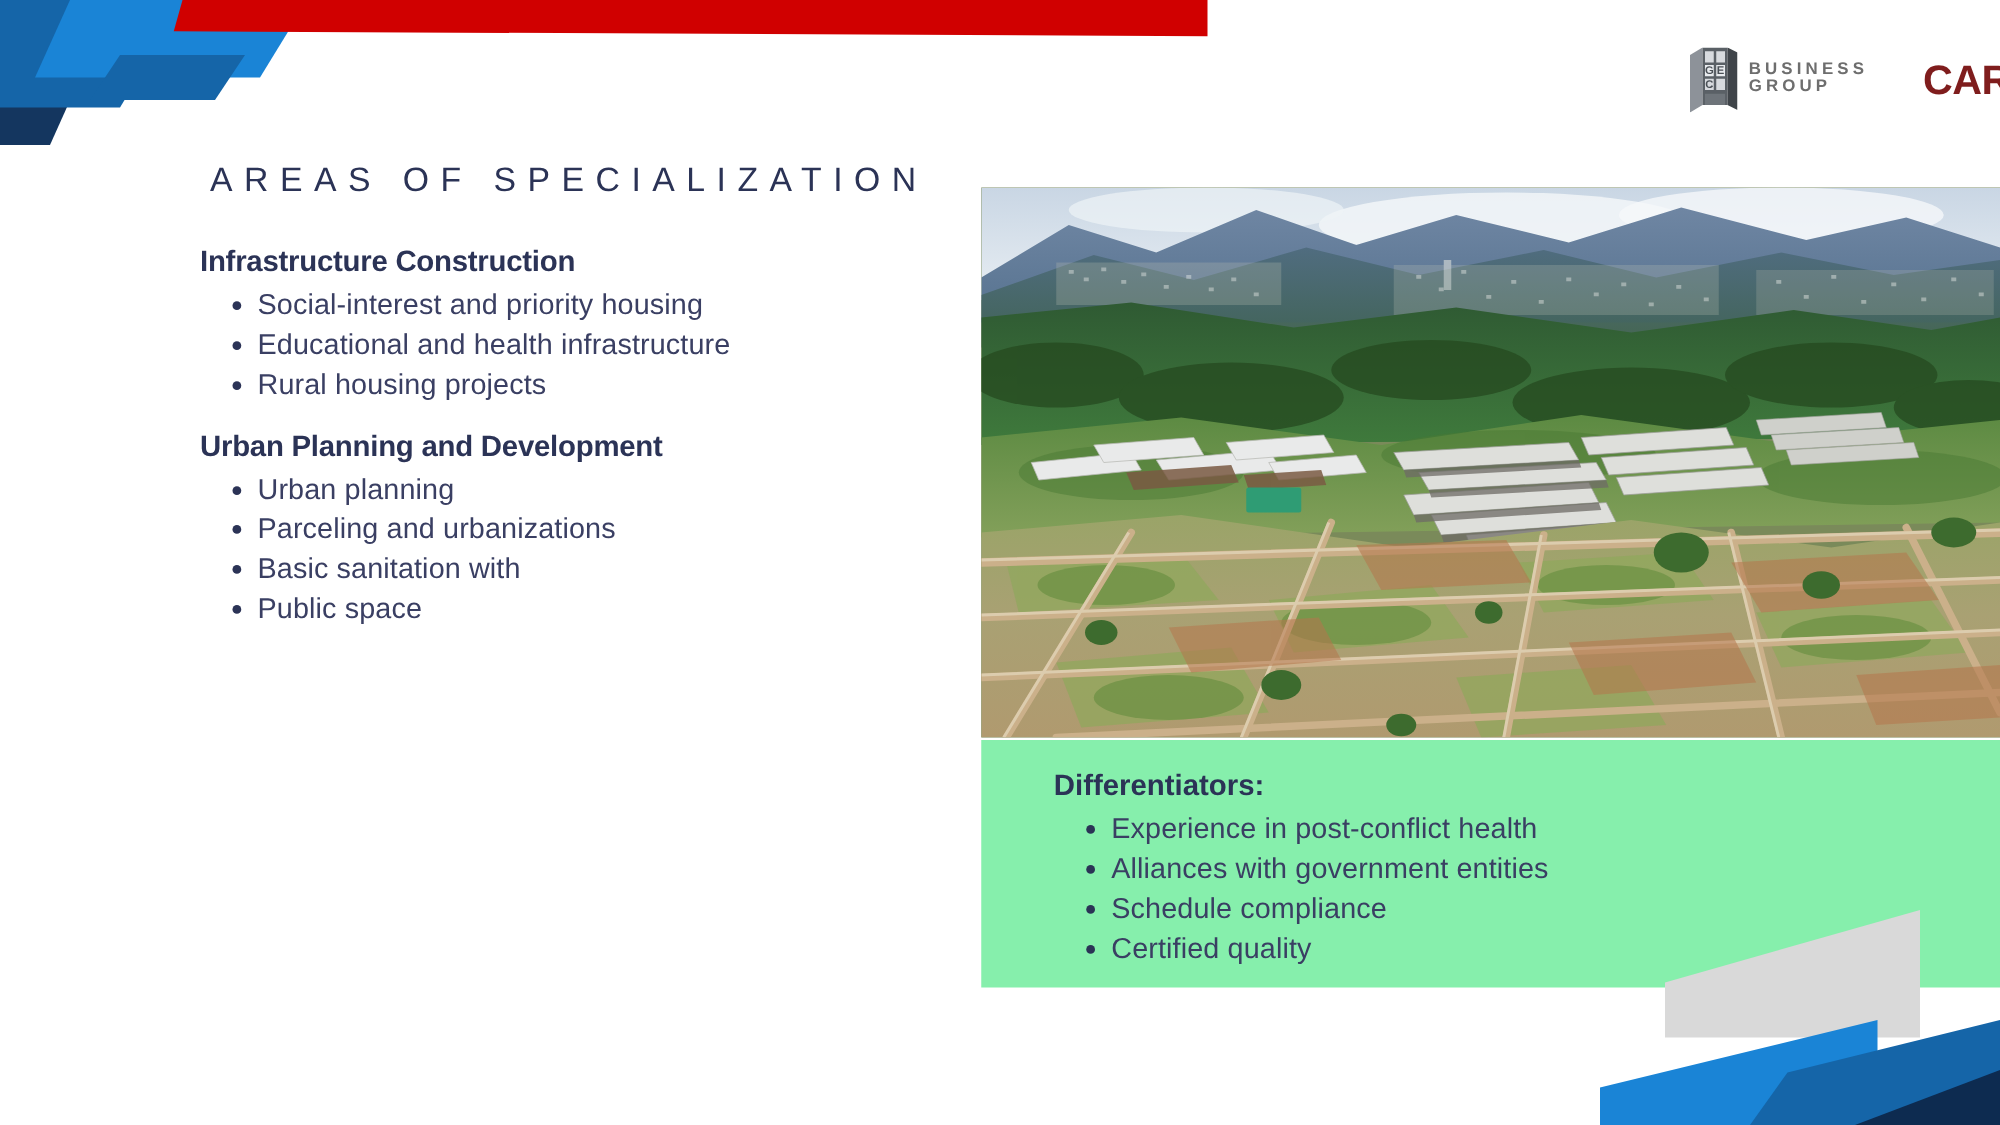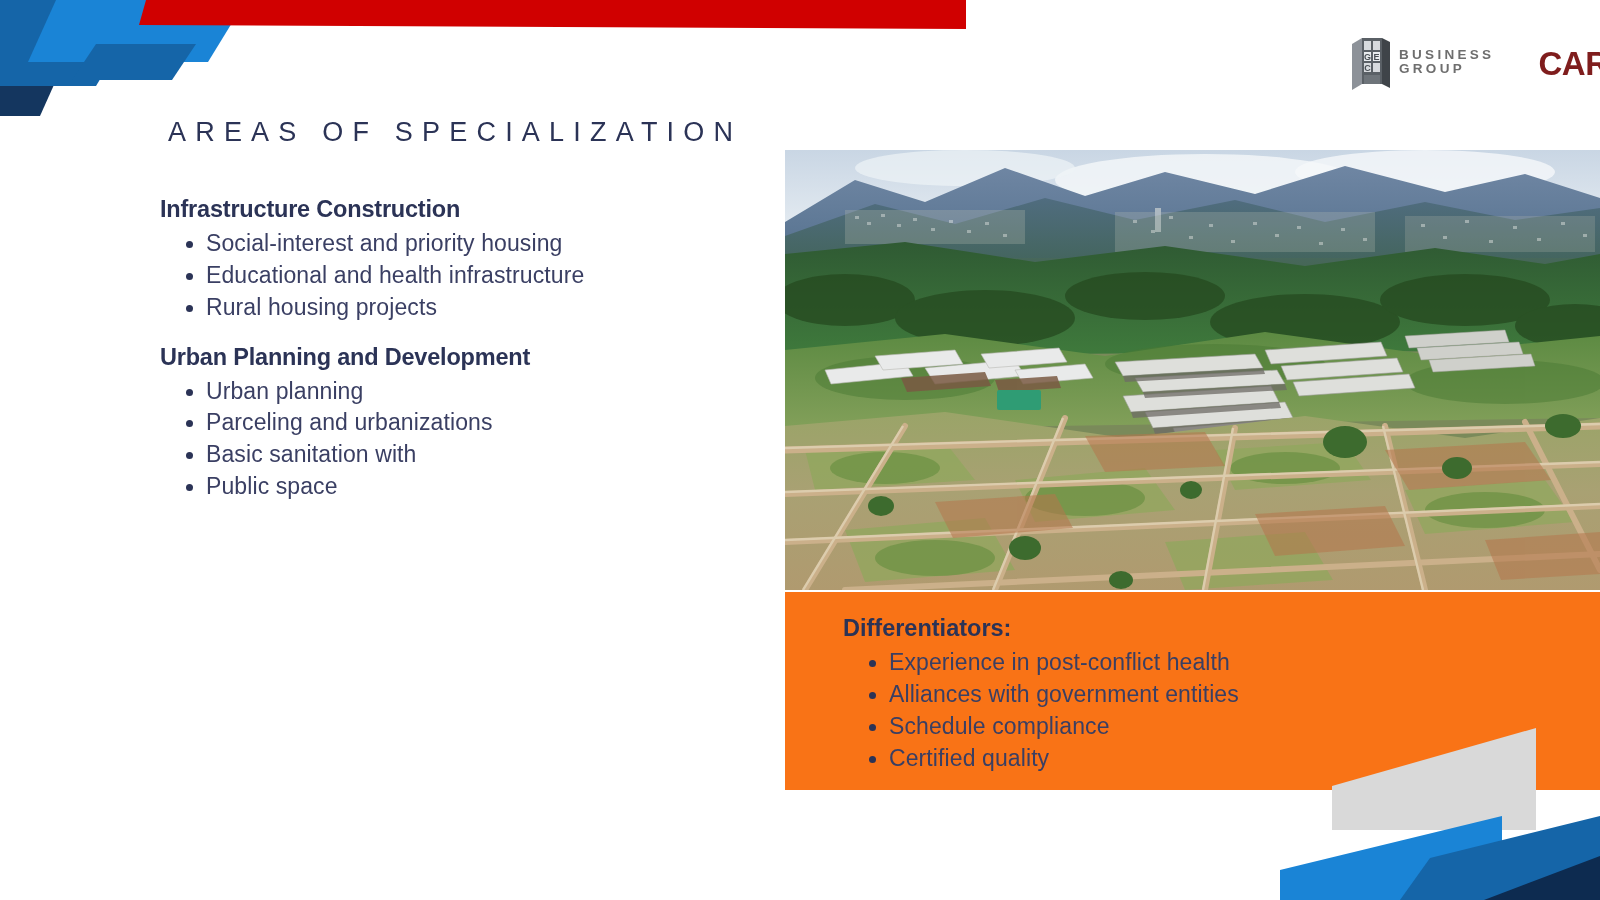--- a/index.html
+++ b/index.html
@@ -24,21 +24,21 @@
     font-size:13.5px; letter-spacing:3.3px; color:#6e6e6e; font-weight:700;
     font-family:"Liberation Sans", sans-serif; margin-bottom:2px;
   }
   .logo-main {
     font-size:33px; letter-spacing:-0.4px; color:#7f1d1d; font-weight:700;
     font-family:"Liberation Sans", sans-serif; line-height:0.95;margin-left:44px;
   }
 
   
   .page-title {
-    position:absolute; left:168px; top:117px;
+    position:absolute; left:168px; top:129px;
     font-size:27px; letter-spacing:9.2px; color:#2b3356; font-weight:400;
     font-family:"Liberation Sans", sans-serif; white-space:nowrap;
   }
 
   
   .left-col { position:absolute; left:160px; top:196px; width:620px; }
   .sec { margin-bottom:20px; }
   .sec:last-child { margin-bottom:0; }
   .sec-head {
     font-size:23.5px; font-weight:700; color:#2b3356; letter-spacing:-0.2px;
@@ -57,21 +57,21 @@
   
   .photo {
     position:absolute; left:785px; top:150px; width:815px; height:440px;
     overflow:hidden; background:#7a8a5a;
   }
   .photo svg { display:block; width:100%; height:100%; }
 
   
   .diff-panel {
     position:absolute; left:785px; top:592px; width:815px; height:198px;
-    background:#f97316;
+    background:#86efac;
   }
   .diff-inner { padding:23px 0 0 58px; }
   .diff-head {
     font-size:23.5px; font-weight:700; color:#2b3356; margin-bottom:5px;
   }
   .diff-panel ul.bullets li { font-size:23px; }
 </style>
 </head>
 <body>
 

